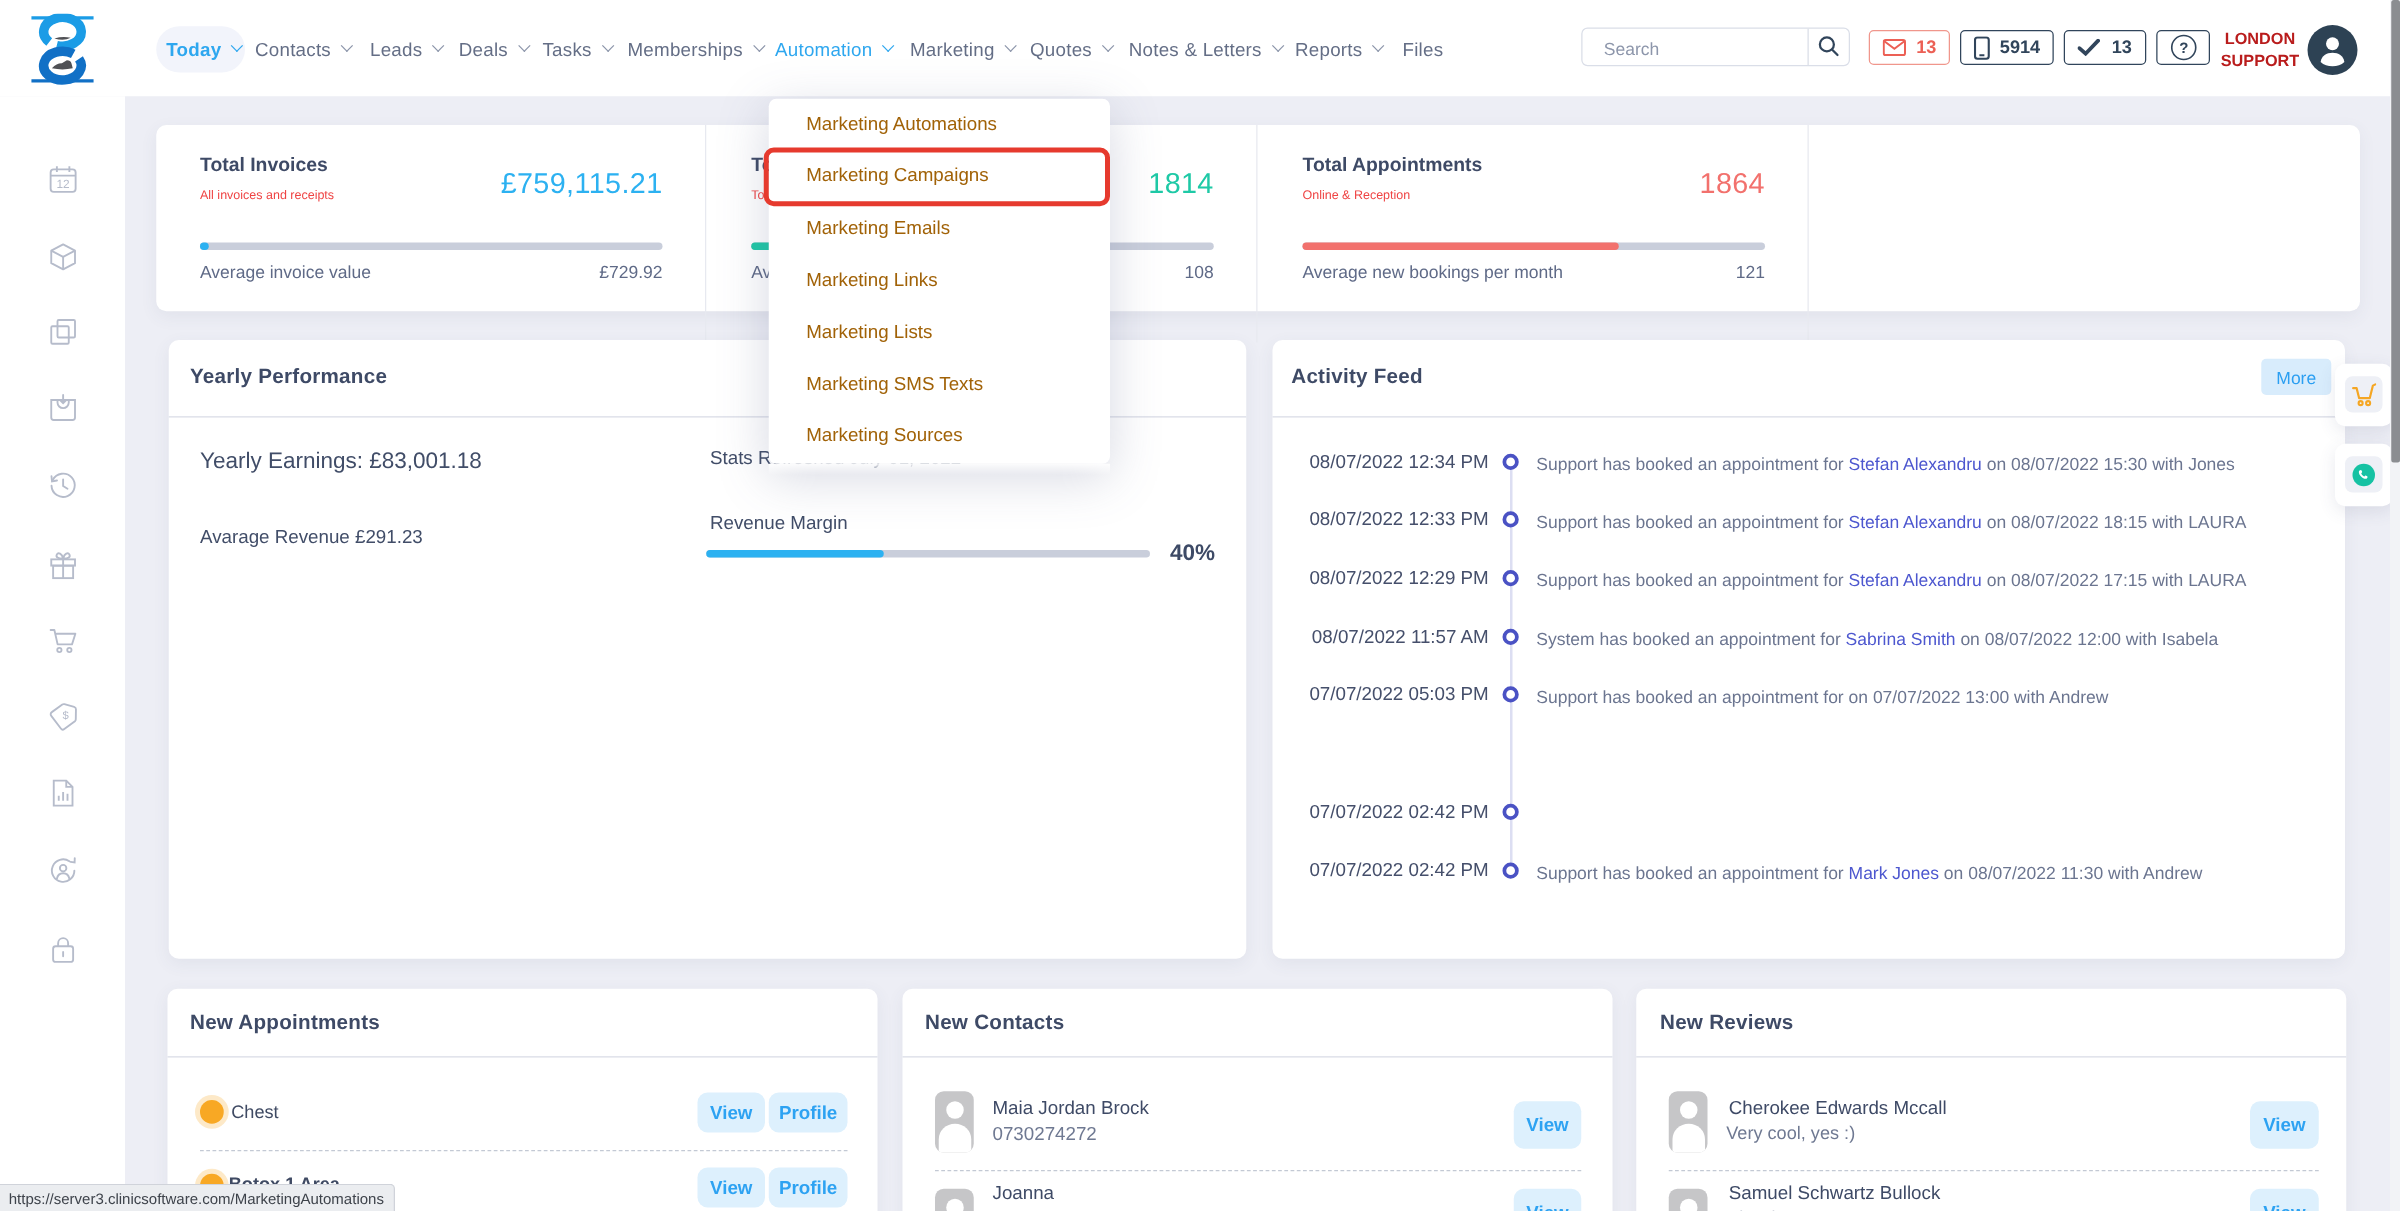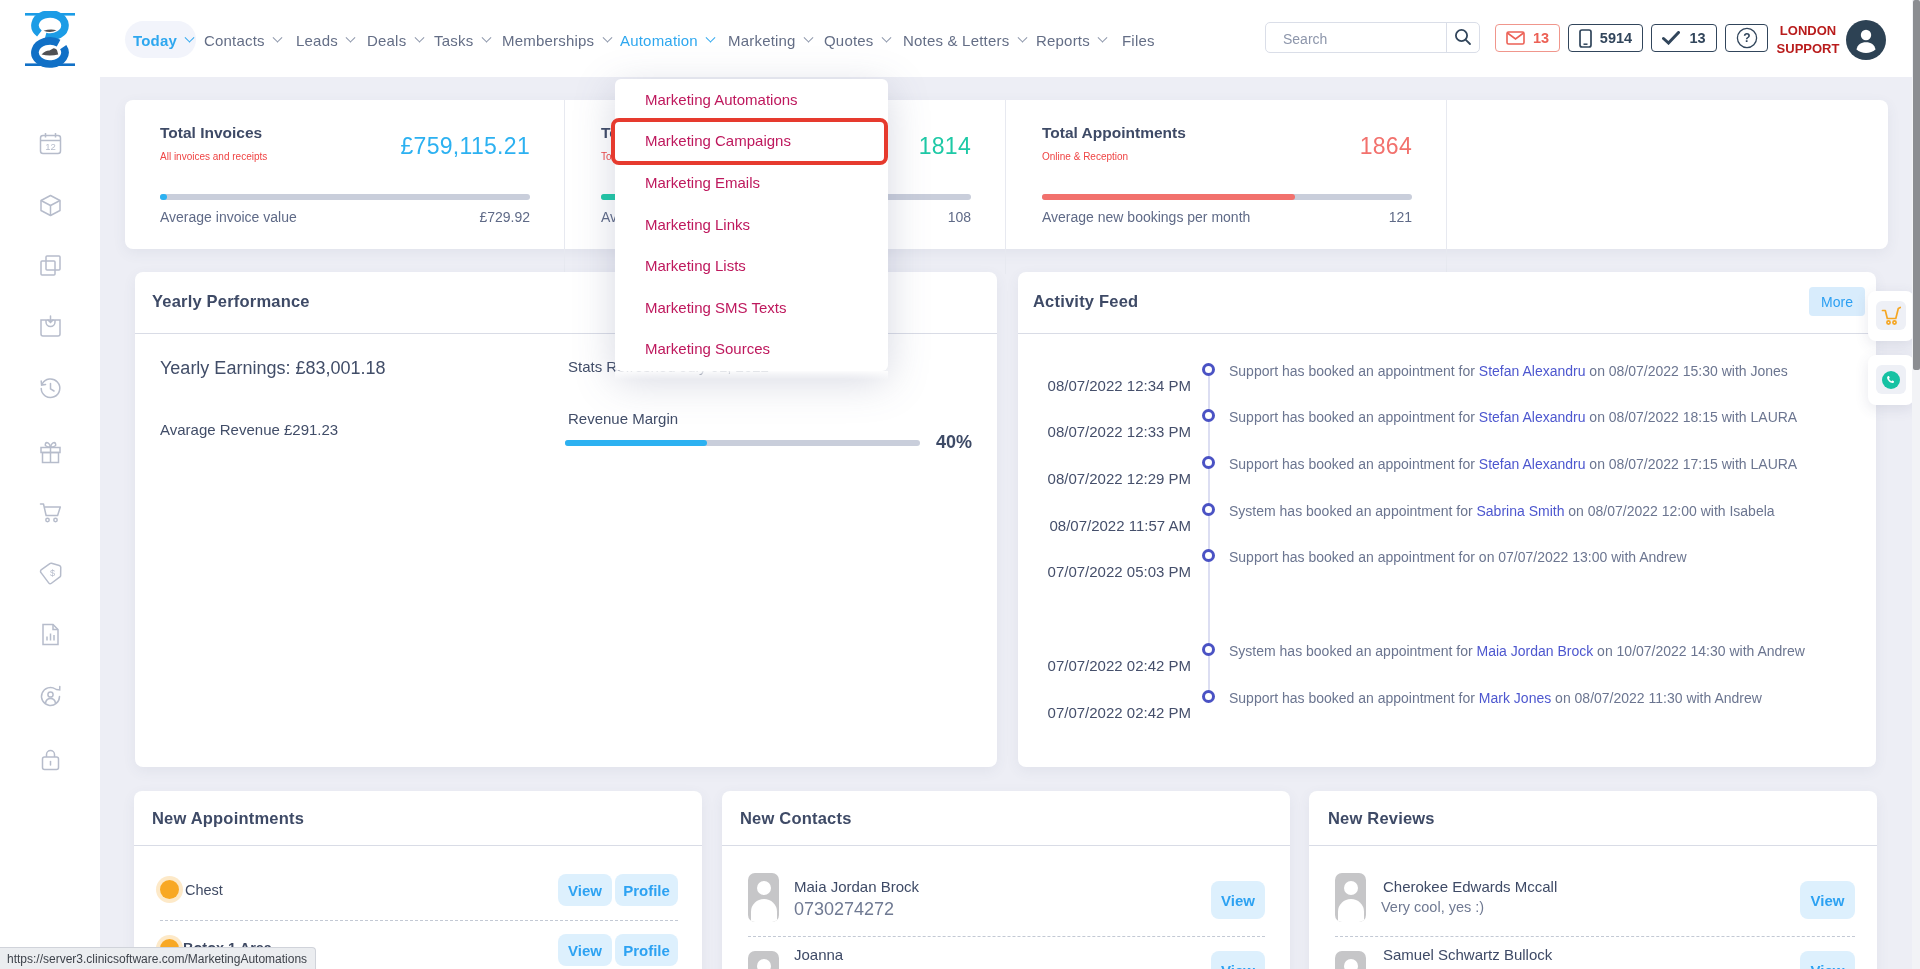--- a/index.html
+++ b/index.html
@@ -34,36 +34,36 @@
 .statcol .vline { position:absolute; right:0; top:0; bottom:0; width:1px; background:#e7e9f0; }
 .st-title { position:absolute; left:35px; top:24px; font-size:15.5px; font-weight:700; color:#3e4a66; }
 .st-sub { position:absolute; left:35px; top:51px; font-size:10px; color:#ef4444; }
 .st-num { position:absolute; right:35px; top:33px; font-size:23px; letter-spacing:.3px; }
 .st-bar { position:absolute; left:35px; right:35px; top:94px; height:6px; background:#c9cedb; border-radius:3px; }
 .st-bar i { position:absolute; left:0; top:0; bottom:0; border-radius:3px; }
 .st-lab { position:absolute; left:35px; top:109px; font-size:14px; color:#5f6a87; }
 .st-val { position:absolute; right:35px; top:109px; font-size:14px; color:#5f6a87; }
 
 .frow { position:absolute; left:0; width:100%; height:20px; }
-.fdate { position:absolute; right:685px; top:1px; font-size:15px; color:#454f6b; white-space:nowrap;margin-top:16px; }
+.fdate { position:absolute; right:685px; top:1px; font-size:15px; color:#454f6b; white-space:nowrap; }
 .fdot { position:absolute; left:184px; top:3px; width:13px; height:13px; border-radius:50%; background:#fff; border:3px solid #4a52c4; }
 .ftext { position:absolute; left:211px; top:3px; font-size:14px; color:#6b7590; white-space:nowrap; }
 .ftext b { color:#4d57cf; font-weight:400; }
 #vline { position:absolute; left:189.5px; top:98px; width:2px; height:327px; background:#dcdef2; }
 
 .pava { position:absolute; width:31px; height:49px; border-radius:7px; background:#c6c6c8; overflow:hidden; }
 .pava:before { content:""; position:absolute; left:8.5px; top:8px; width:14px; height:14px; border-radius:50%; background:#fff; }
 .pava:after { content:""; position:absolute; left:2.5px; top:26px; width:26px; height:25px; border-radius:50% 50% 0 0; background:#fff; }
 
 .bluebtn { position:absolute; background:#ddf0fd; color:#2da2f2; font-size:15px; font-weight:700; border-radius:8px; display:flex; align-items:center; justify-content:center; }
 
 .dash { position:absolute; height:0; border-top:1px dashed #c3c9d4; }
 
 #dropdown { position:absolute; left:615px; top:79px; width:273px; height:292px; background:#fff; border-radius:6px; box-shadow:0 10px 40px rgba(90,100,140,.25); z-index:40; }
-#dropdown .item { position:absolute; left:30px; height:41px; display:flex; align-items:center; font-size:15px; color:#be185d; letter-spacing:0; white-space:nowrap; }
+#dropdown .item { position:absolute; left:30px; height:41px; display:flex; align-items:center; font-size:15px; color:#a16207; letter-spacing:0; white-space:nowrap; }
 #redbox { position:absolute; left:-4px; top:39px; width:277px; height:47px; border:4px solid #e63a2e; border-radius:8px; z-index:41; }
 
 #tooltip { position:absolute; left:0; bottom:0; height:22px; background:#ebedf0; border:1px solid #d0d3da; border-left:none; border-bottom:none; border-top-right-radius:4px; z-index:70; display:flex; align-items:center; padding:0 8px 0 7px; font-size:12px; color:#3e434b; }
 </style>
 </head>
 <body>
 <div id="main">
 
   <div class="card" id="stats">
     <div class="statcol" style="left:0">
@@ -140,21 +140,20 @@
       <span class="ftext">System has booked an appointment for <b>Sabrina Smith</b> on 08/07/2022 12:00 with Isabela</span>
     </div>
     <div class="frow" style="top:274px">
       <span class="fdate">07/07/2022 05:03 PM</span>
         <span class="fdot"></span>
       <span class="ftext">Support has booked an appointment for on 07/07/2022 13:00 with Andrew</span>
     </div>
     <div class="frow" style="top:368px">
       <span class="fdate">07/07/2022 02:42 PM</span>
         <span class="fdot"></span>
-      <span class="ftext">System has booked an appointment for <b>Maia Jordan Brock</b> on 10/07/2022 14:30 with Andrew</span>
     </div>
     <div class="frow" style="top:415px">
       <span class="fdate">07/07/2022 02:42 PM</span>
         <span class="fdot"></span>
       <span class="ftext">Support has booked an appointment for <b>Mark Jones</b> on 08/07/2022 11:30 with Andrew</span>
     </div>
   </div>
 
   <div class="card" id="napp" style="left:134px;top:791px;width:568px;height:215px">
     <div class="ctitle" style="position:absolute;left:18px;top:18px">New Appointments</div>
@@ -168,21 +167,21 @@
     <div style="position:absolute;left:49px;top:149px;font-size:14.5px;font-weight:700;color:#3f4a63">Botox 1 Area</div>
     <div class="bluebtn" style="left:424px;top:143px;width:54px;height:32px">View</div>
     <div class="bluebtn" style="left:481px;top:143px;width:63px;height:32px">Profile</div>
   </div>
 
   <div class="card" id="ncon" style="left:722px;top:791px;width:568px;height:215px">
     <div class="ctitle" style="position:absolute;left:18px;top:18px">New Contacts</div>
     <div class="cdivider" style="top:54px"></div>
     <div class="pava" style="left:26px;top:82px"></div>
     <div style="position:absolute;left:72px;top:87px;font-size:15px;color:#3e4a66">Maia Jordan Brock</div>
-    <div style="position:absolute;left:72px;top:108px;font-size:18px;color:#6f7992">0730274272</div>
+    <div style="position:absolute;left:72px;top:108px;font-size:15px;color:#6f7992">0730274272</div>
     <div class="bluebtn" style="left:489px;top:90px;width:54px;height:38px">View</div>
     <div class="dash" style="left:26px;top:145px;width:517px"></div>
     <div class="pava" style="left:26px;top:160px"></div>
     <div style="position:absolute;left:72px;top:155px;font-size:15px;color:#3e4a66">Joanna</div>
     <div style="position:absolute;left:72px;top:176px;font-size:14.5px;color:#6f7992">0795859777</div>
     <div class="bluebtn" style="left:489px;top:160px;width:54px;height:38px">View</div>
   </div>
 
   <div class="card" id="nrev" style="left:1309px;top:791px;width:568px;height:215px">
     <div class="ctitle" style="position:absolute;left:19px;top:18px">New Reviews</div>

